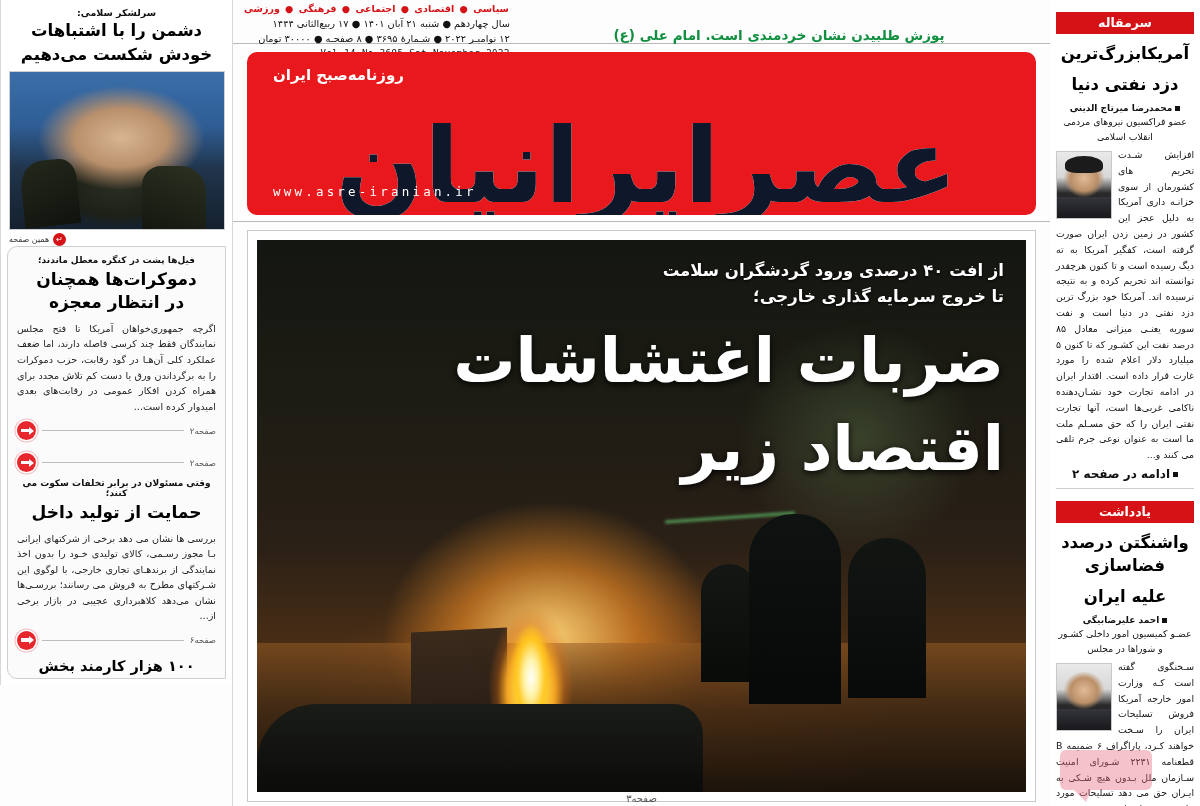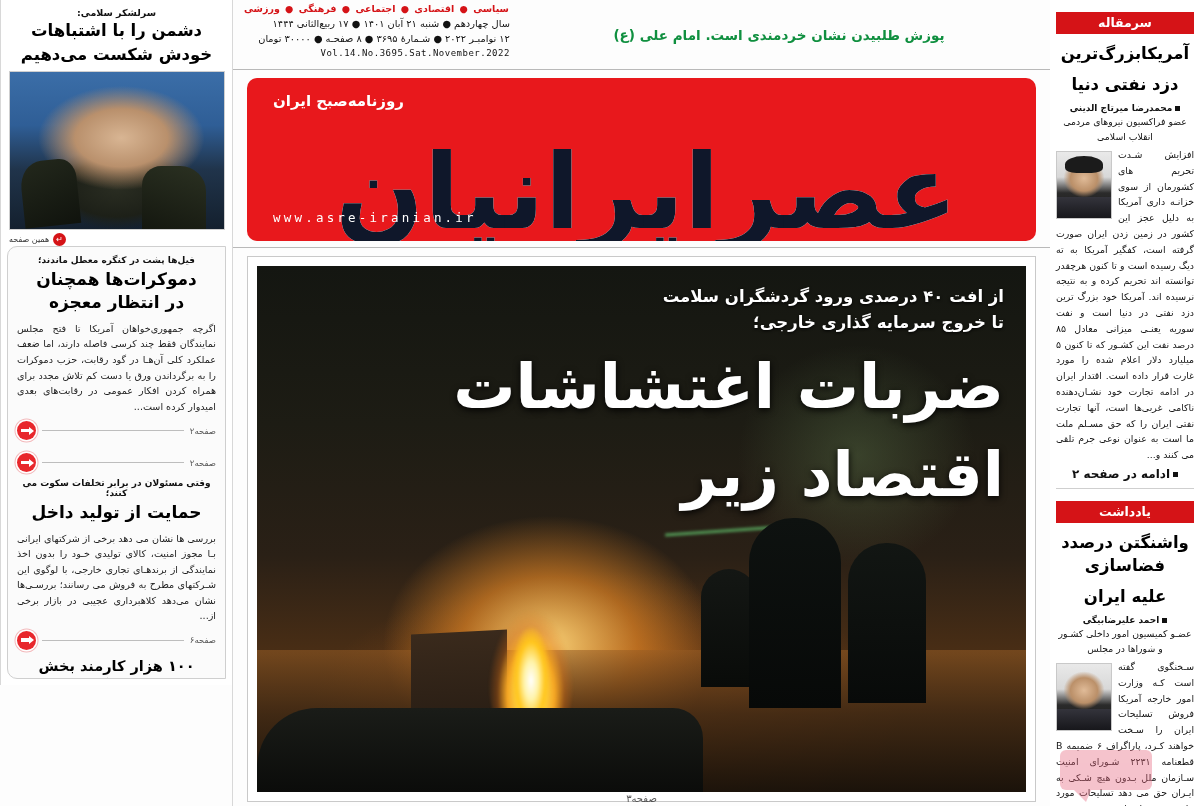--- a/index.html
+++ b/index.html
@@ -132,21 +132,21 @@
   .brief-flow { overflow: hidden; }
 
   
   .center {
     width: 818px; height: 806px;
     display: flex; flex-direction: column;
     position: relative;
     border-left: 1px solid #d8d8d8;
   }
   .topinfo {
-    height: 70px; padding: 2px 10px 0 10px;
+    height: 44px; padding: 2px 10px 0 10px;
     display: flex; flex-direction: row-reverse;
     align-items: flex-start; justify-content: space-between;
     border-bottom: 1px solid #b9b9b9;
     gap: 8px;
   }
   .meta { text-align: right; direction: rtl; padding-top: 1px; }
   .cats {
     font-size: 9.5px; color: #d51317; letter-spacing: .4px;
     margin-bottom: 3px; font-weight: 600;
   }
@@ -387,21 +387,21 @@
       </div>
       <div class="pageref">
         <span class="arrow"></span>
         <span class="rule"></span>
         <span class="pg">صفحه۲</span>
       </div>
 
       <div class="brief">
         <div class="brief-kicker">وقتی مسئولان در برابر تخلفات سکوت می کنند؛</div>
         <div class="brief-head">حمایت از تولید داخل</div>
-        <div class="brief-text">بررسی ها نشان می دهد برخی از شرکتهای ایرانی بـا مجوز امنیت، کالای تولیدی خـود را بدون اخذ نمایندگی از برندهـای تجاری خارجی، با لوگوی این شـرکتهای مطرح به فروش می رسانند؛ بررسـی‌ها نشان می‌دهد کلاهبرداری عجیبی در بازار برخی از...</div>
+        <div class="brief-text">بررسی ها نشان می دهد برخی از شرکتهای ایرانی بـا مجوز رسـمی، کالای تولیدی خـود را بدون اخذ نمایندگی از برندهـای تجاری خارجی، با لوگوی این شـرکتهای مطرح به فروش می رسانند؛ بررسـی‌ها نشان می‌دهد کلاهبرداری عجیبی در بازار برخی از...</div>
       </div>
       <div class="pageref">
         <span class="arrow"></span>
         <span class="rule"></span>
         <span class="pg">صفحه۶</span>
       </div>
 
       <div class="brief">
         <div class="brief-head sm">۱۰۰ هزار کارمند بخش دولتی انگلیس</div>
         <div class="brief-head sm">اعتصاب می کنند</div>

